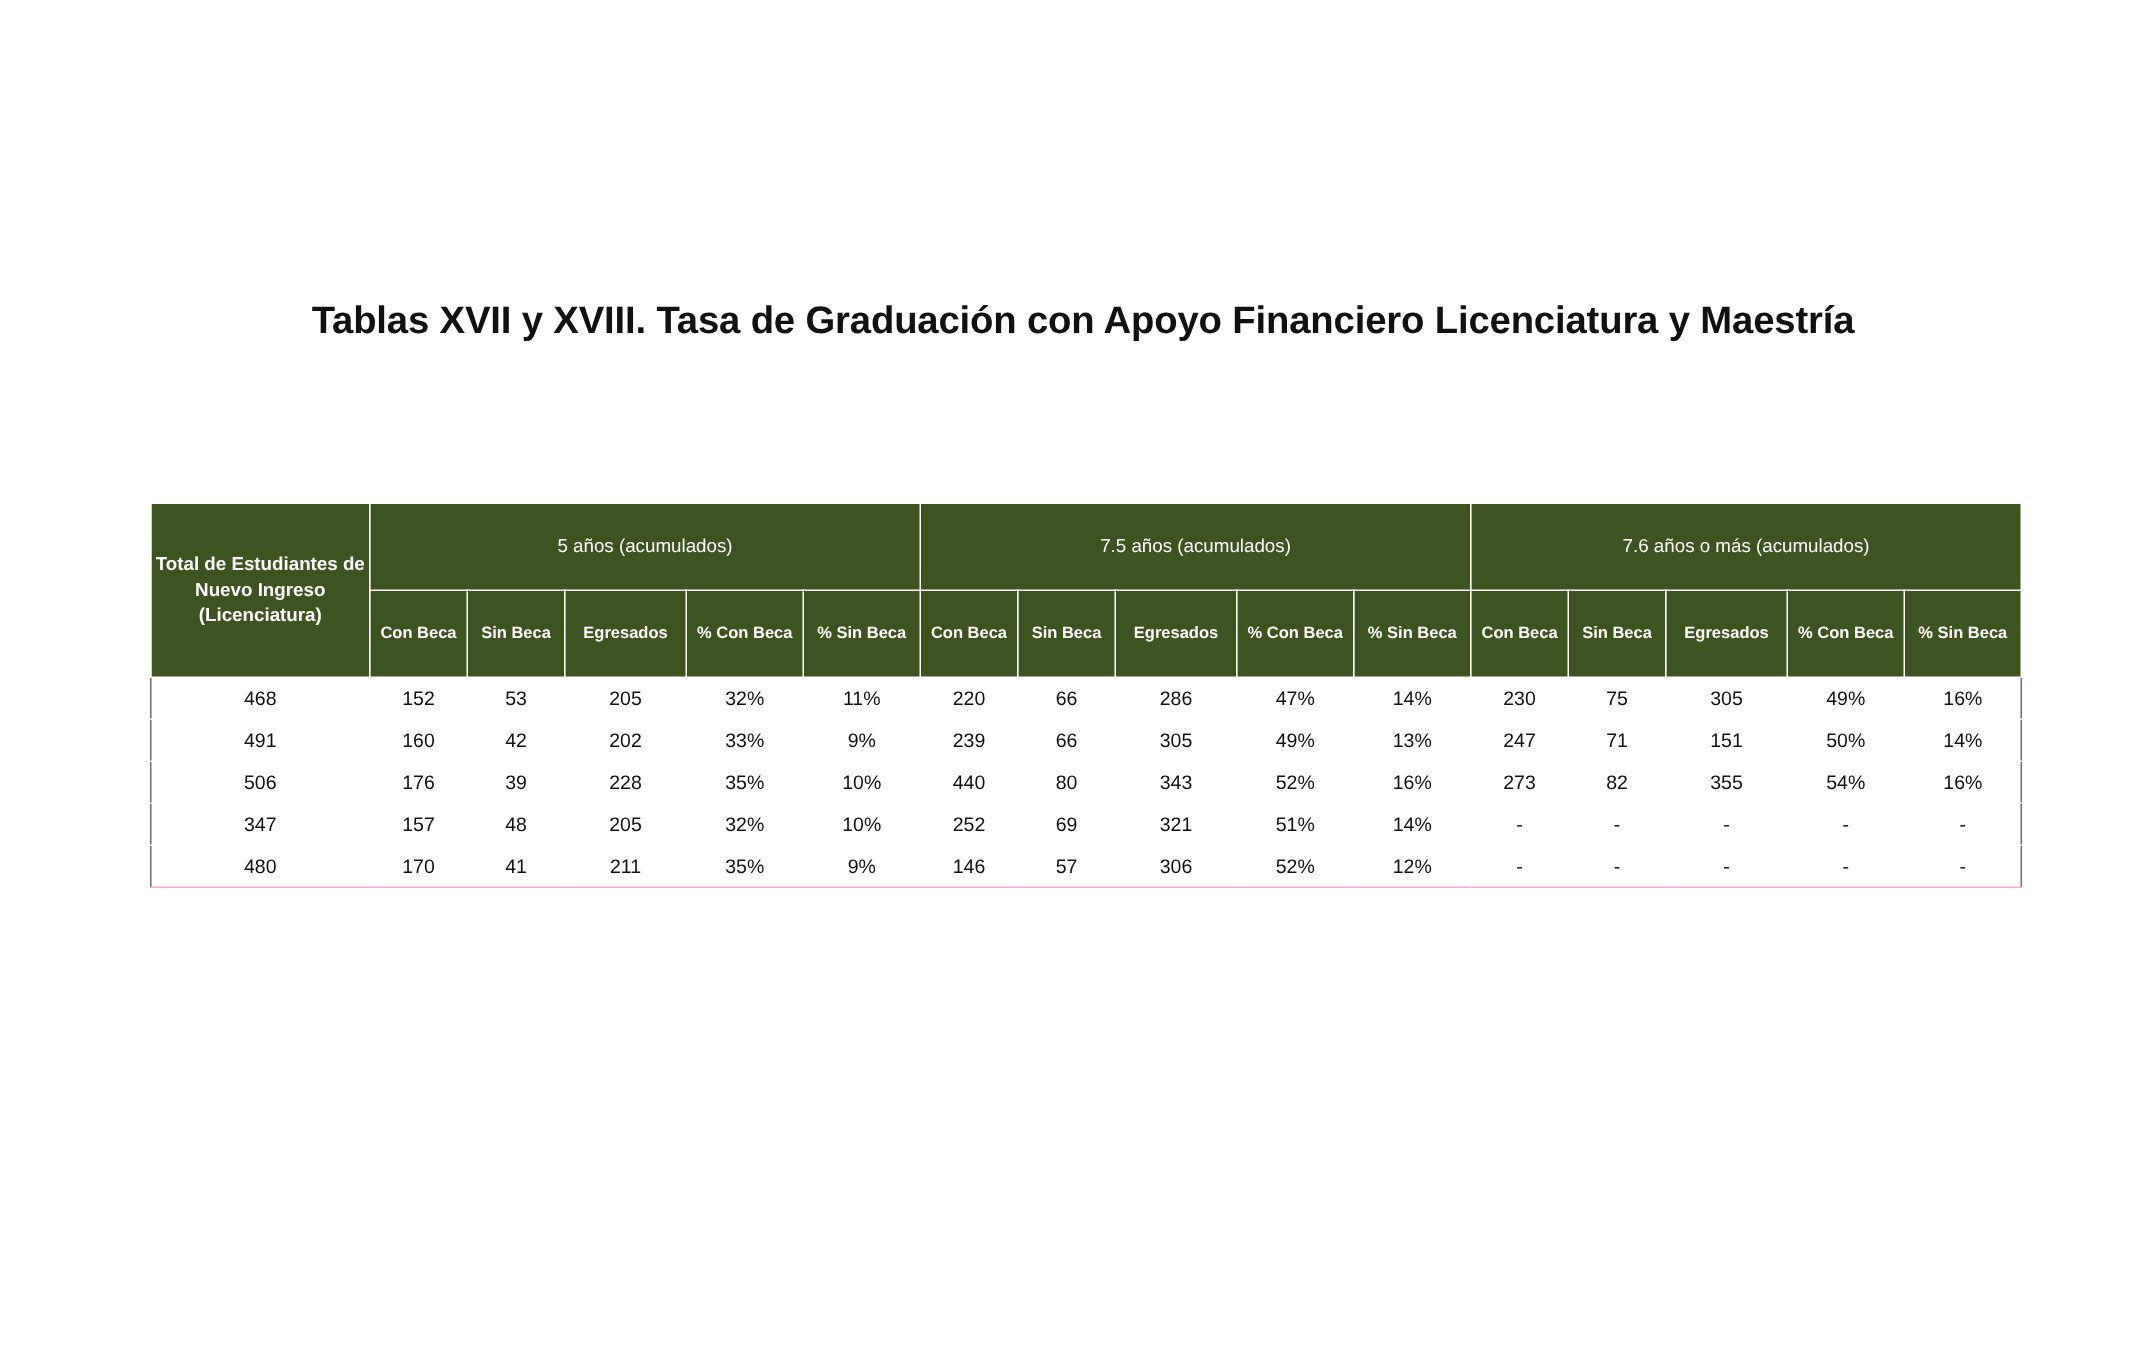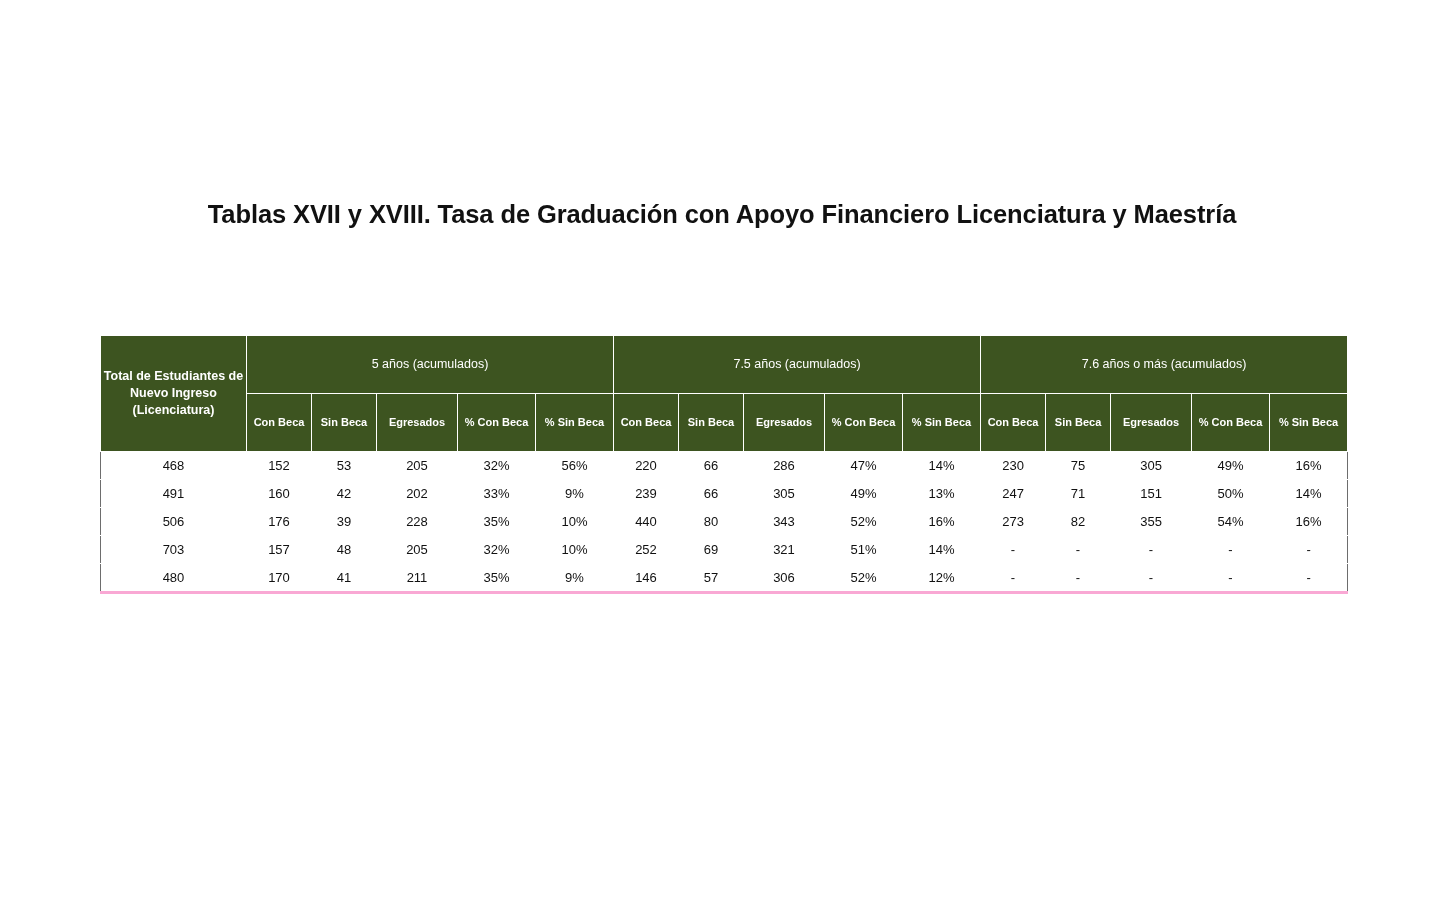--- a/index.html
+++ b/index.html
@@ -81,21 +81,21 @@
   tbody td.firstcol {
     font-weight: normal;
   }
   tbody tr td:first-child {
     border-left: 1px solid #6d6d6d;
   }
   tbody tr td:last-child {
     border-right: 1px solid #6d6d6d;
   }
   tbody tr:last-child td {
-    border-bottom: 3px solid #f9a8d4;
+    border-bottom: 1px solid #f9a8d4;
   }
   .colw-stub { width: 146px; }
   .colw-small { width: 65px; }
   .colw-egr { width: 81px; }
   .colw-pct { width: 78px; }
 </style>
 </head>
 <body>
 
 <div class="slide">
@@ -147,21 +147,21 @@
           <th class="sub">% Sin Beca</th>
         </tr>
       </thead>
       <tbody>
         <tr>
           <td class="firstcol">468</td>
           <td>152</td>
           <td>53</td>
           <td>205</td>
           <td>32%</td>
-          <td>56%</td>
+          <td>11%</td>
           <td>220</td>
           <td>66</td>
           <td>286</td>
           <td>47%</td>
           <td>14%</td>
           <td>230</td>
           <td>75</td>
           <td>305</td>
           <td>49%</td>
           <td>16%</td>
@@ -196,21 +196,21 @@
           <td>343</td>
           <td>52%</td>
           <td>16%</td>
           <td>273</td>
           <td>82</td>
           <td>355</td>
           <td>54%</td>
           <td>16%</td>
         </tr>
         <tr>
-          <td class="firstcol">703</td>
+          <td class="firstcol">347</td>
           <td>157</td>
           <td>48</td>
           <td>205</td>
           <td>32%</td>
           <td>10%</td>
           <td>252</td>
           <td>69</td>
           <td>321</td>
           <td>51%</td>
           <td>14%</td>

